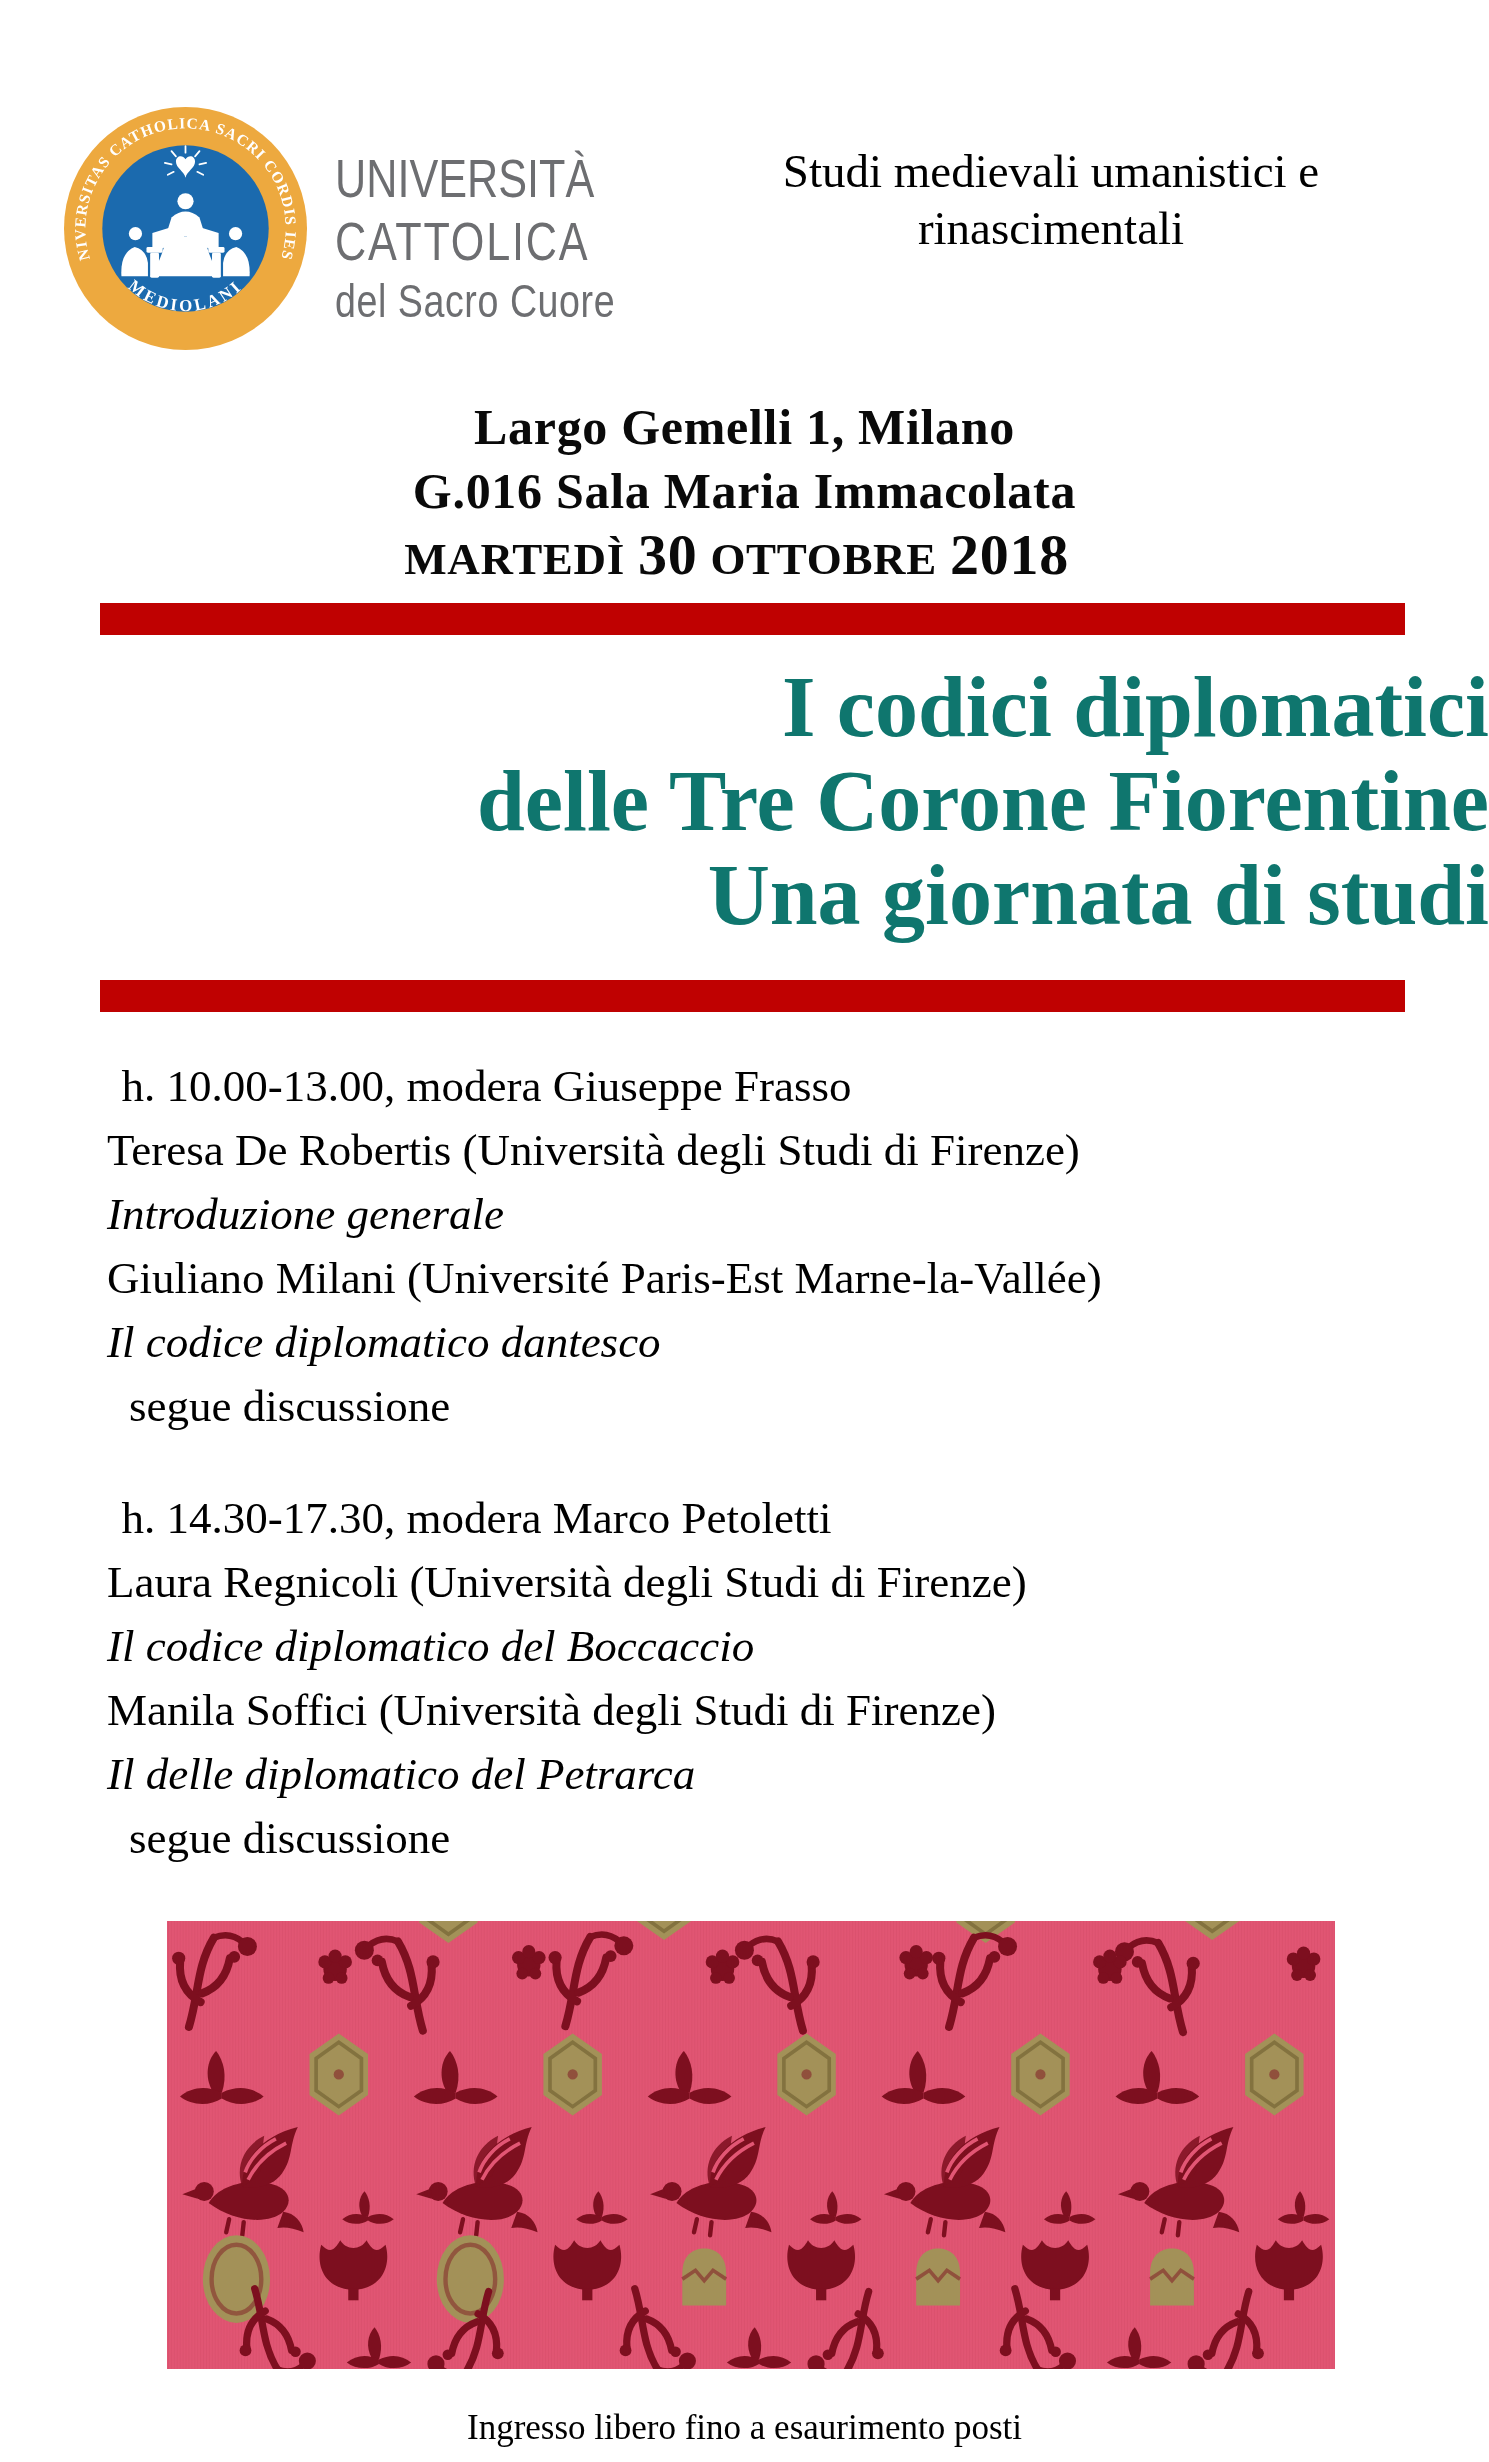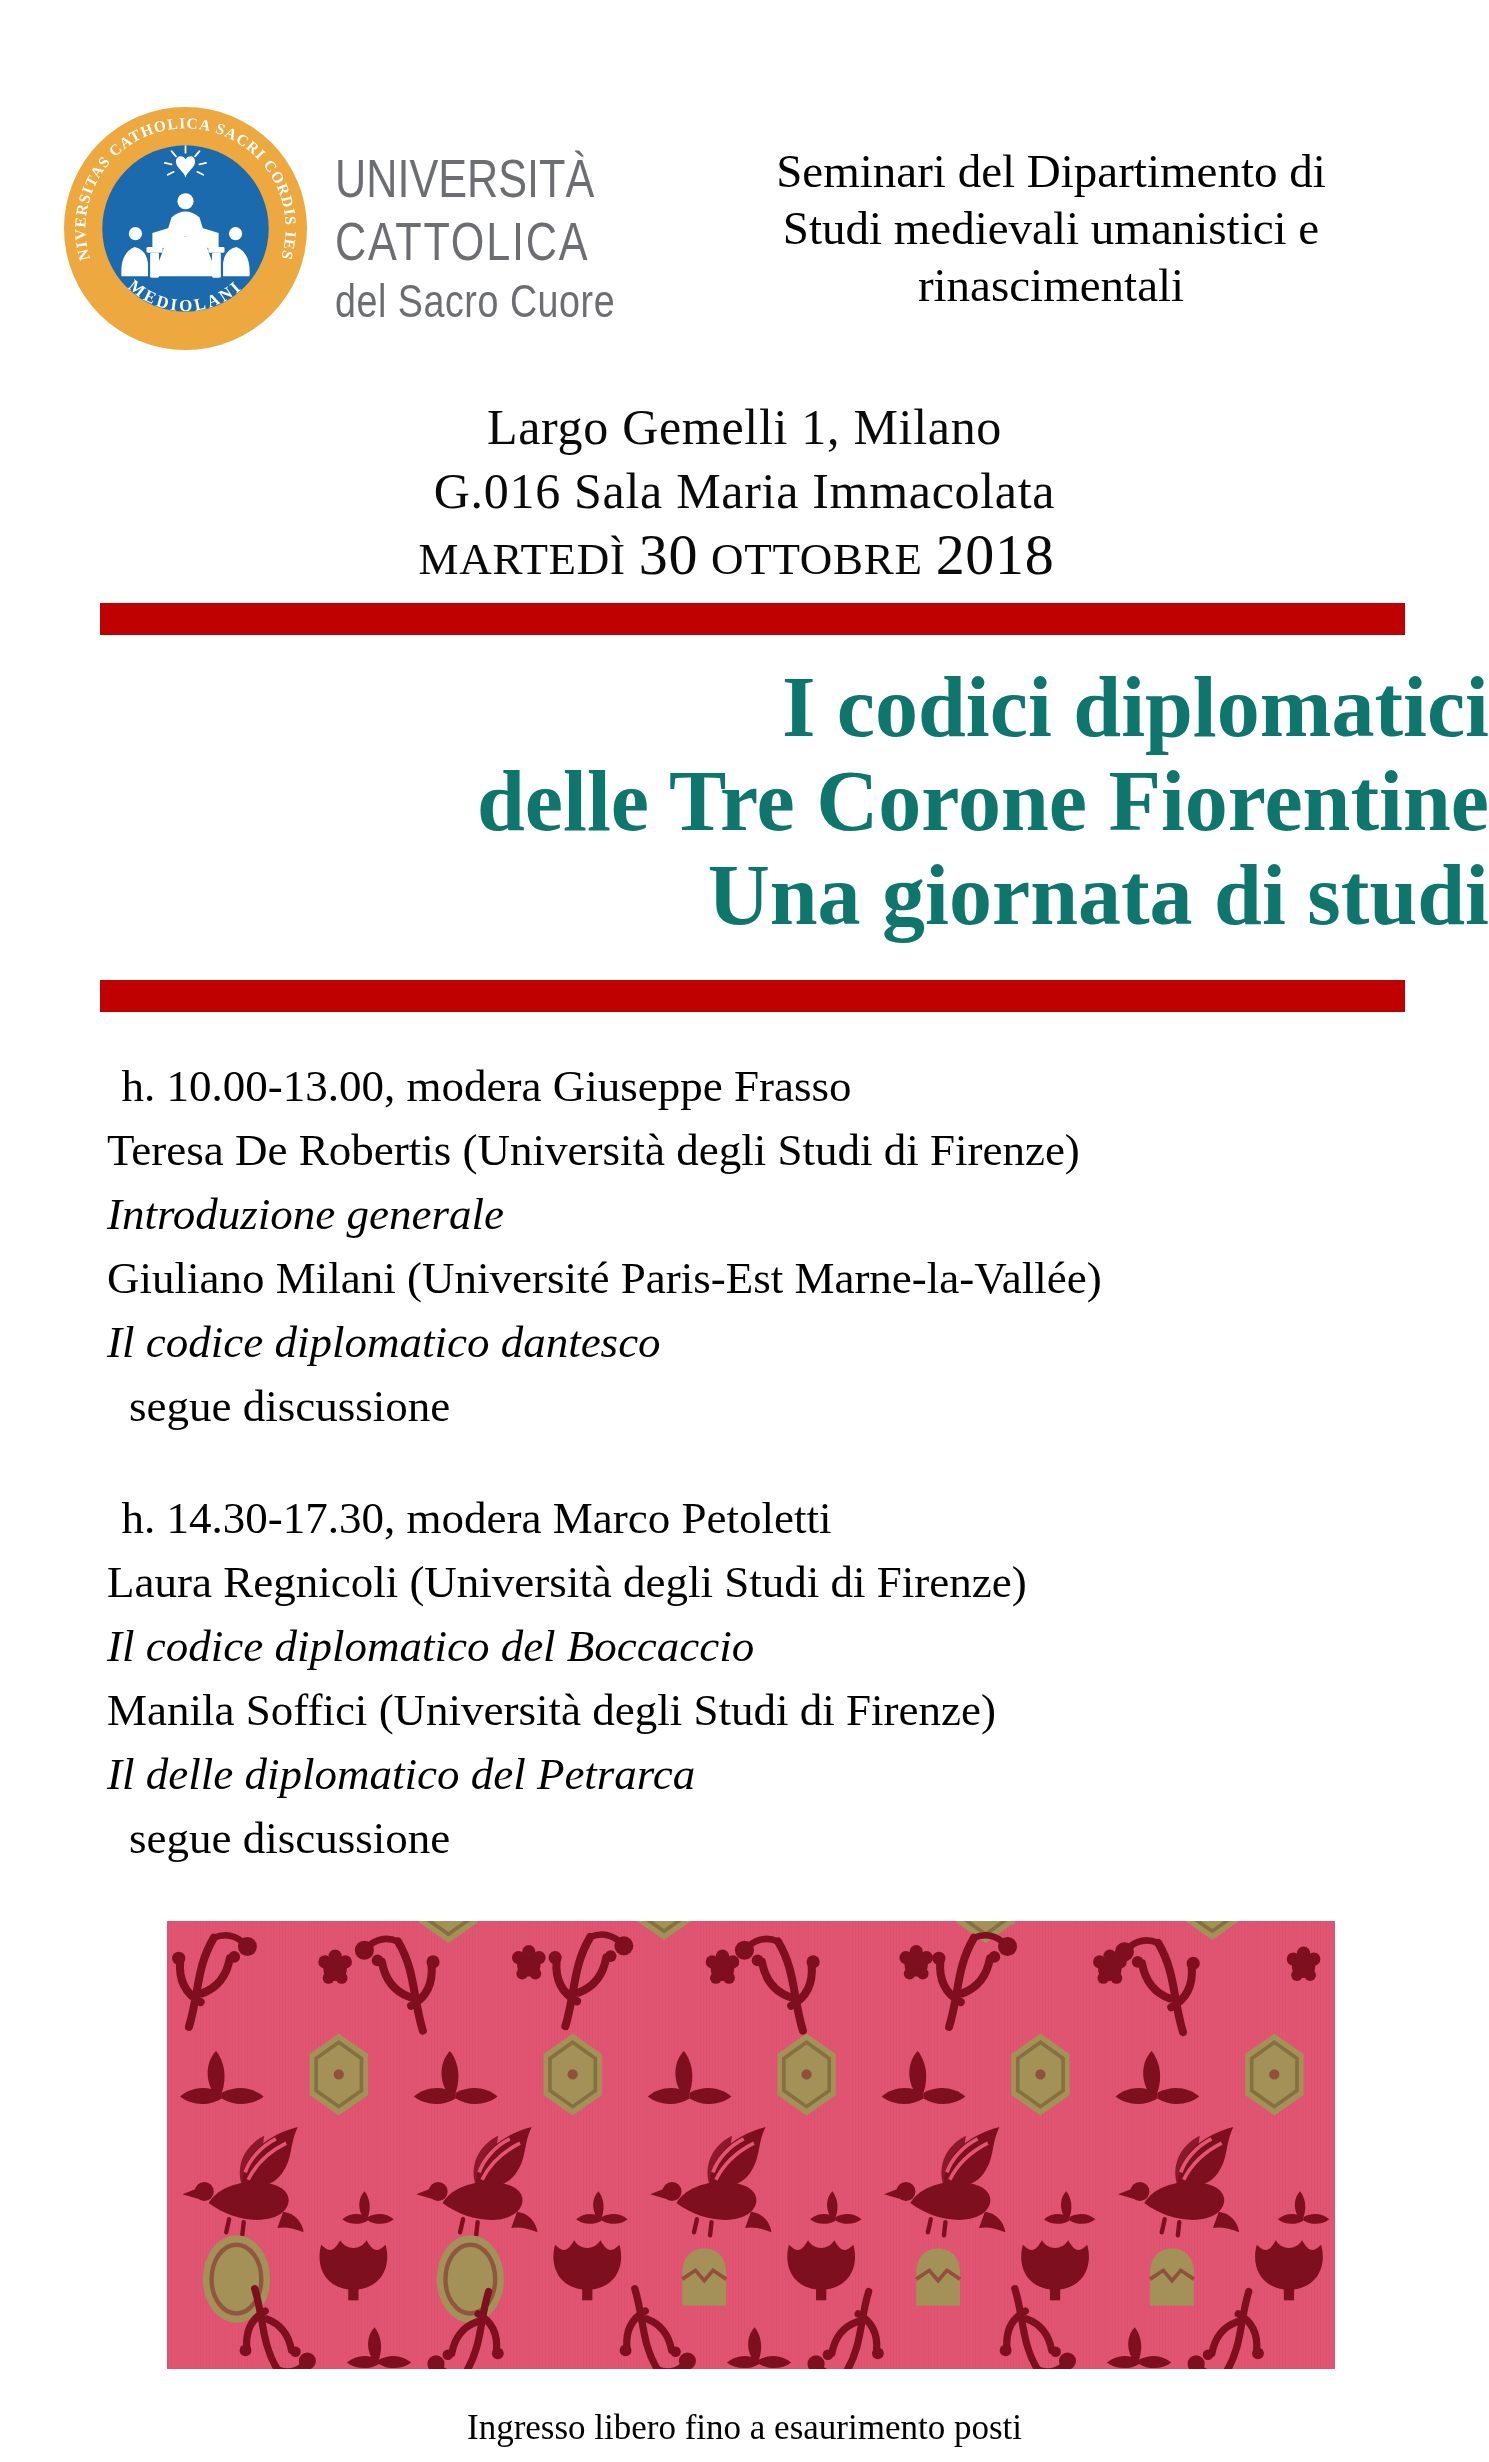--- a/index.html
+++ b/index.html
@@ -12,21 +12,21 @@
   .wordmark{position:absolute; left:335px; top:145px; width:409px; color:#6d6e71;
             font-family:"Liberation Sans", sans-serif;}
   .wm1{font-size:54px; line-height:66px; letter-spacing:0px; transform:scaleX(0.80); transform-origin:left top; white-space:nowrap;}
   .wm2{font-size:54px; line-height:61px; letter-spacing:2.2px; transform:scaleX(0.80); transform-origin:left top; white-space:nowrap;}
   .wm3{font-size:47px; line-height:57px; letter-spacing:0.7px; transform:scaleX(0.80); transform-origin:left top; white-space:nowrap;}
   
   .hdr{position:absolute; left:720px; top:143px; width:662px; text-align:center;
        font-size:47px; line-height:57px; color:#000;}
   
   .addr{position:absolute; left:0; top:395px; width:1489px; text-align:center;
-        font-weight:normal; font-size:50px; line-height:64px; letter-spacing:0.7px;}
+        font-weight:bold; font-size:50px; line-height:64px; letter-spacing:0.7px;}
   .dateline{font-size:45px;}
   .dp{margin-right:13px;}
   .dp:last-child{margin-right:16px;}
   .dp.num{font-size:58px;text-align:right;}
   
   .bar{position:absolute; left:100px; width:1305px; height:32px; background:#bf0101;}
   .bar-top{top:603px;} .bar-bottom{top:980px;}
   
   .bigtitle{position:absolute; left:0; top:660px; width:1489px; text-align:right;
             color:#0f766e; font-weight:bold; font-size:86px; line-height:94px;}
@@ -90,21 +90,20 @@
     </g>
   </svg>
 
   <div class="wordmark">
     <div class="wm1">UNIVERSITÀ</div>
     <div class="wm2">CATTOLICA</div>
     <div class="wm3">del Sacro Cuore</div>
   </div>
 
   <div class="hdr">
-    <div>Seminari del Dipartimento di</div>
     <div>Studi medievali umanistici e</div>
     <div>rinascimentali</div>
   </div>
 
   <div class="addr">
     <div>Largo Gemelli 1, Milano</div>
     <div>G.016 Sala Maria Immacolata</div>
     <div class="dateline">
       <span class="dp">MARTEDÌ</span><span class="dp num">30</span><span class="dp">OTTOBRE</span><span class="dp num">2018</span>
     </div>

